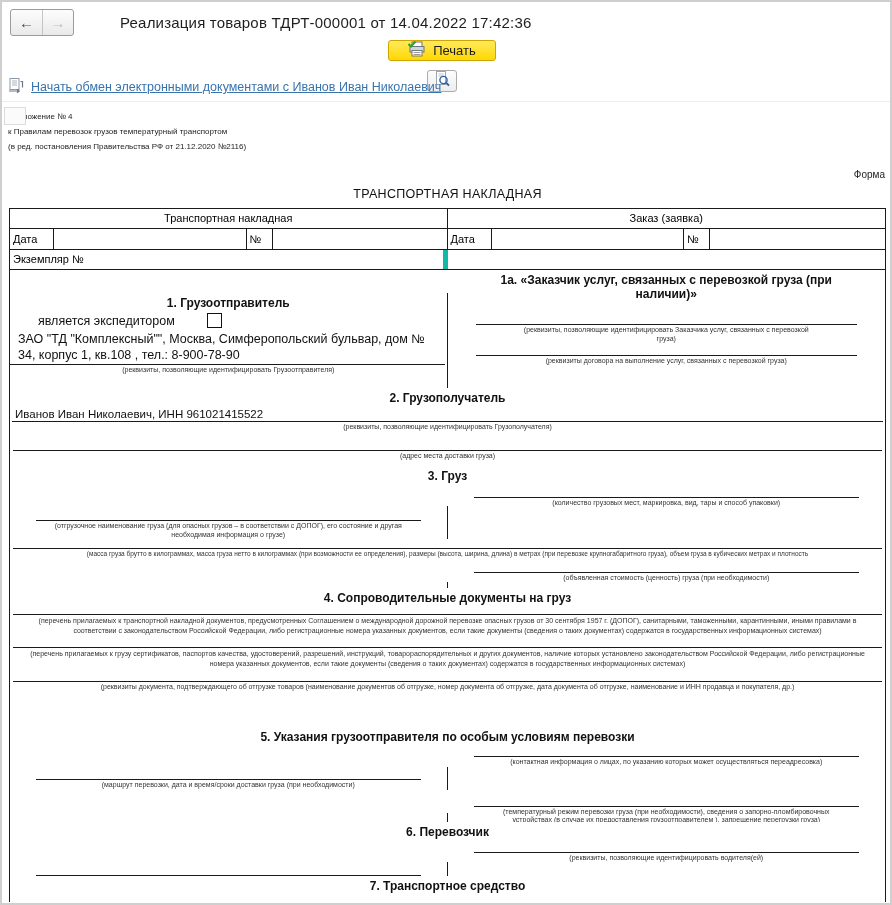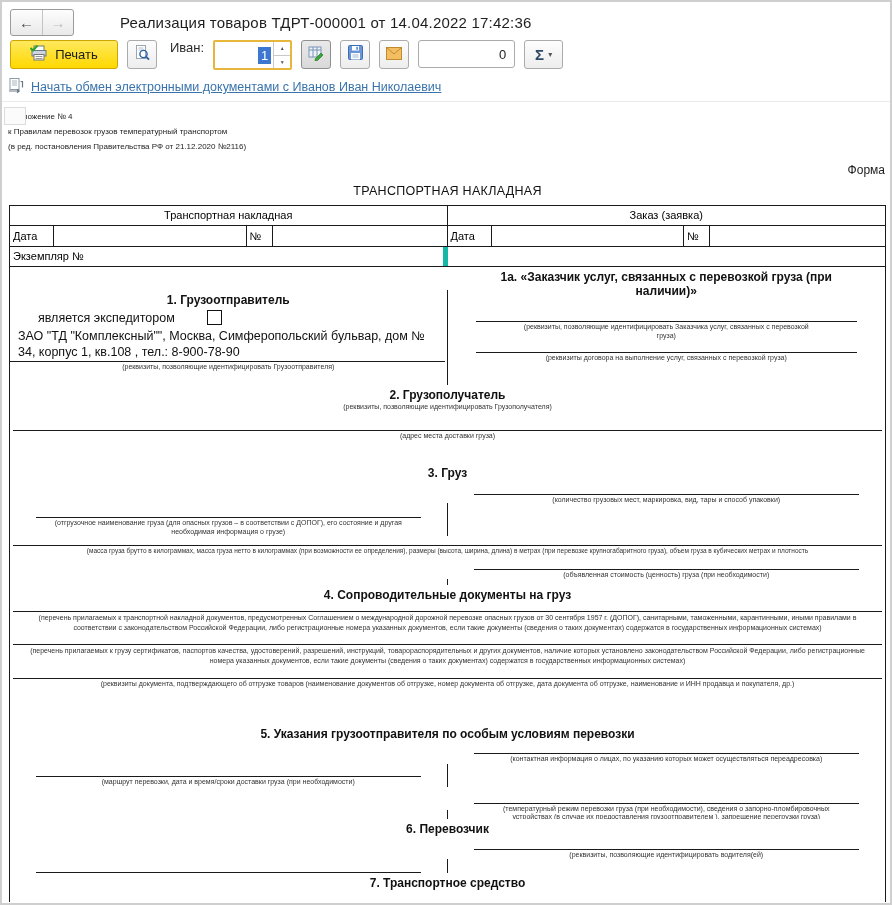--- a/index.html
+++ b/index.html
@@ -9,21 +9,21 @@
 
   
   .titlebar { display:flex; align-items:center; height:36px; padding:4px 8px 0 8px; }
   .navseg { display:flex; border:1px solid #9b9b9b; border-radius:3px; overflow:hidden; background:linear-gradient(#fdfdfd,#e9e9e9); }
   .navbtn { width:31px; height:25px; display:flex; align-items:center; justify-content:center; font-size:15px; font-weight:bold; color:#4a4a4a; cursor:pointer; }
   .navbtn + .navbtn { border-left:1px solid #c4c4c4; }
   .navbtn.disabled { color:#bdbdbd; }
   .page-title { margin-left:46px; font-size:15px; color:#1e1e1e; letter-spacing:0.2px; }
 
   
-  .toolbar { display:flex; height:38px; padding:2px 8px 4px 8px; gap:9px; }
+  .toolbar { display:flex; align-items:center; height:38px; padding:2px 8px 4px 0; gap:9px;flex-direction:column; }
   .btn { display:flex; align-items:center; justify-content:center; height:29px; border:1px solid #ababab; border-radius:3px; background:linear-gradient(#fdfdfd,#ededed); cursor:pointer; }
   .btn.sq { width:30px; }
   .btn-print { background:linear-gradient(#ffe95e,#ffd800); border:1px solid #cfa600; padding:0 13px; gap:7px; font-size:13px; color:#1c1c1c; width:108px; }
   .btn-pressed { background:linear-gradient(#e9e9e9,#d9d9d9); border-color:#8f8f8f; }
   .tb-label { font-size:13px; color:#2a2a2a; margin-left:4px; }
   .spin-wrap { display:flex; height:30px; border:2px solid #e7b73c; border-radius:2px; background:#fff; }
   .spin-field { width:58px; display:flex; align-items:center; justify-content:flex-end; padding-right:2px; font-size:13px; }
   .spin-sel { background:#3d77cf; color:#fff; padding:1px 3px; }
   .spin-btns { width:17px; display:flex; flex-direction:column; border-left:1px solid #c9c9c9; }
   .spin-b { flex:1; display:flex; align-items:center; justify-content:center; font-size:5px; color:#555; cursor:pointer; }
@@ -34,21 +34,21 @@
 
   
   .linkrow { display:flex; align-items:center; height:25px; padding:0 8px 3px 6px; gap:7px; }
   .edi-link { font-size:12.5px; color:#3973ac; text-decoration:underline; cursor:pointer; }
 
   
   .docarea { height:801px; background:#fff; position:relative; border-top:1px solid #ececec; padding-left:6px; padding-right:3px; overflow:hidden; }
   .corner { position:absolute; left:2px; top:5px; width:22px; height:18px; border:1px solid #dcdcdc; background:#fbfbfb; }
   .headlines { padding-top:7px; }
   .r-line { text-align:left; font-size:8px; color:#1c1c1c; line-height:15px; padding-right:2px; }
-  .form-label { text-align:right; font-size:12px; color:#1c1c1c; margin-top:9px; padding-right:2px; }
+  .form-label { text-align:right; font-size:10px; color:#1c1c1c; margin-top:15px; padding-right:2px; }
   .doc-title { text-align:center; font-size:12.5px; color:#111; margin:7px 0 7px 0; letter-spacing:0.3px; }
 
   .ftable { border:1px solid #1a1a1a; margin:0 1px; }
   .halfgrid { display:grid; grid-template-columns:1fr 1fr; }
   .ft-r1 { height:20px; border-bottom:1px solid #1a1a1a; }
   .ft-r1 > div { font-size:11px; text-align:center; line-height:19px; }
   .ft-r1 > div:first-child { border-right:1px solid #1a1a1a; }
   .ft-r2 { height:21px; border-bottom:1px solid #1a1a1a; }
   .ft-half { display:grid; grid-template-columns:44px 1fr 26px 40%; }
   .ft-half > div { font-size:11px; line-height:20px; padding-left:3px; border-right:1px solid #1a1a1a; }
@@ -231,20 +231,21 @@
           <div class="sech" style="padding:3px 28px 0;">1а. «Заказчик  услуг, связанных с перевозкой груза (при наличии)»</div>
           <div class="fieldline" style="margin:23px 28px 0;"></div>
           <div class="hint" style="padding:1px 70px 0;">(реквизиты, позволяющие идентифицировать Заказчика услуг, связанных с перевозкой груза)</div>
           <div class="fieldline" style="margin:12px 28px 0;"></div>
           <div class="hint" style="padding:1px 70px 0;">(реквизиты договора на выполнение услуг, связанных с перевозкой груза)</div>
         </div>
       </div>
 
       <div class="sec" style="height:78px;">
         <div class="sech">2. Грузополучатель</div>
+        <div class="val" style="font-size:11.5px; padding:3px 0 1px 3px; border-bottom:1px solid #1a1a1a; margin:0 2px;">Иванов Иван Николаевич, ИНН 961021415522</div>
         <div class="hint">(реквизиты, позволяющие идентифицировать Грузополучателя)</div>
         <div class="fieldline" style="margin:18px 3px 0;"></div>
         <div class="hint">(адрес места доставки груза)</div>
       </div>
 
       <div class="sec" style="height:122px;">
         <div class="sech">3. Груз</div>
         <div class="split">
           <div class="lc">
             <div class="fieldline" style="margin:14px 26px 0;"></div>

